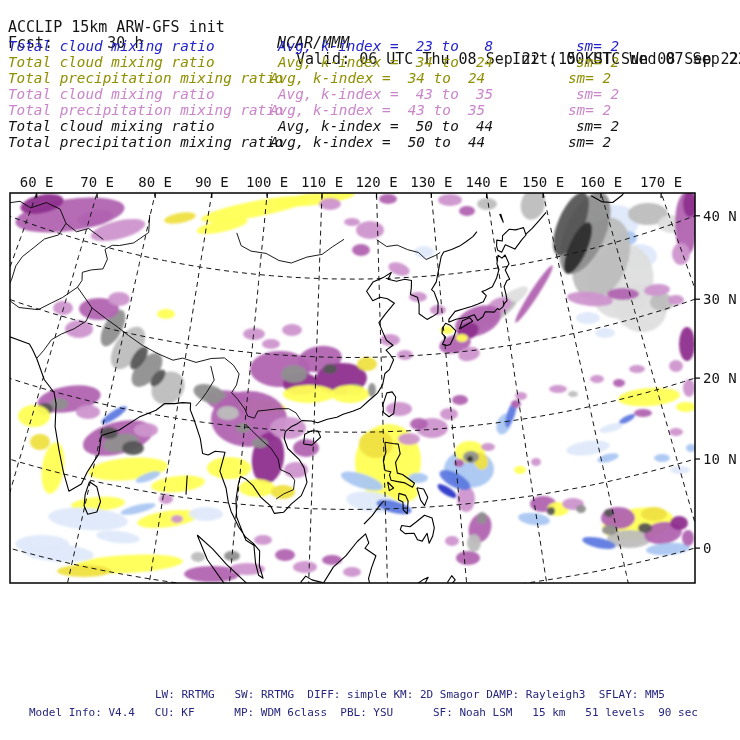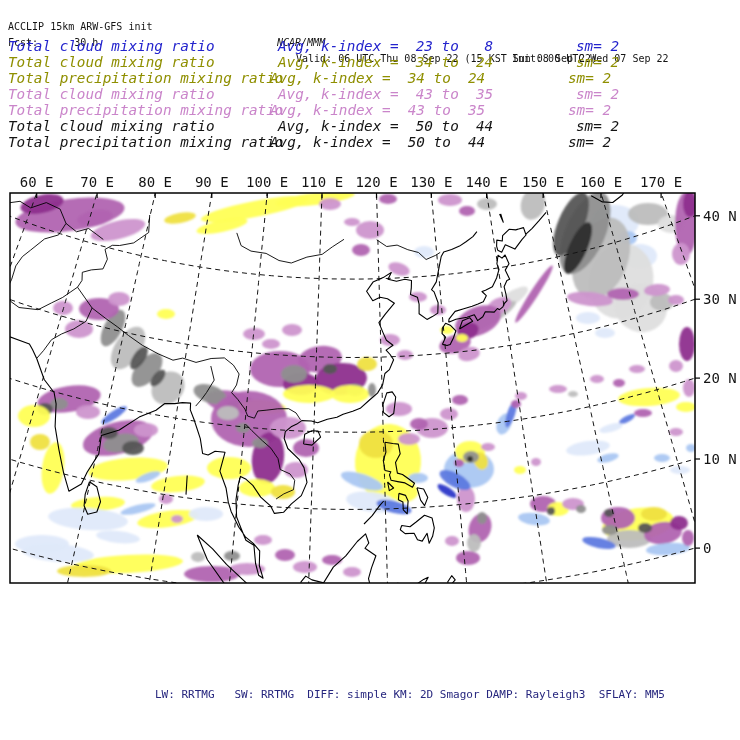--- a/index.html
+++ b/index.html
@@ -1,18 +1,18 @@
 <!DOCTYPE html>
 <html><head>
 <meta charset="utf-8">
 <style>
   html,body{margin:0;padding:0;background:#ffffff;}
   .page{position:relative;width:740px;height:740px;background:#fff;overflow:hidden;
         font-family:"DejaVu Sans Mono","Liberation Mono",monospace;}
-  .trow{position:absolute;height:16px;white-space:pre;font-size:10px;line-height:16px;color:#141414;}
+  .trow{position:absolute;height:16px;white-space:pre;font-size:15px;line-height:16px;color:#141414;}
   .trow span{position:absolute;white-space:pre;}
   #legend .lrow{position:absolute;height:16px;font-size:14.3px;line-height:16px;white-space:pre;font-style:italic;}
   #legend .lrow span{position:absolute;white-space:pre;}
   .foot{position:absolute;white-space:pre;font-size:11px;line-height:14px;color:#26267e;}
   svg{position:absolute;left:0;top:0;}
   text{font-family:"DejaVu Sans Mono","Liberation Mono",monospace;font-size:14px;fill:#141414;}
 </style>
 </head>
 <body>
 
@@ -341,14 +341,15 @@
       </g>
     <g id="ylabels">
         <text x="703" y="220.8">40 N</text>
         <text x="703" y="304.2">30 N</text>
         <text x="703" y="383.1">20 N</text>
         <text x="703" y="464.0">10 N</text>
         <text x="703" y="553.1">0</text>
       </g>
   </svg>
 
+  <div class="foot" style="left:29px;top:706px;">Model Info: V4.4   CU: KF      MP: WDM 6class  PBL: YSU      SF: Noah LSM   15 km   51 levels  90 sec</div>
   <div class="foot" style="left:155px;top:688px;">LW: RRTMG   SW: RRTMG  DIFF: simple KM: 2D Smagor DAMP: Rayleigh3  SFLAY: MM5</div>
 </div>
 
 </body></html>

